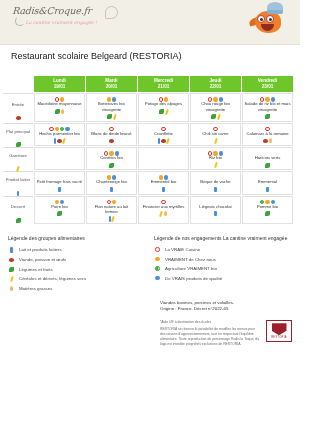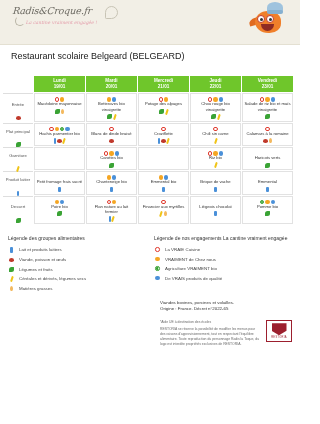--- a/index.html
+++ b/index.html
@@ -319,21 +319,21 @@
       <div class="eye l">
           <div class="pupil"></div>
         </div>
       <div class="eye r">
           <div class="pupil"></div>
         </div>
     </div>
   </div>
 
   <div class="title-bar">
-    <span class="title-text">Restaurant scolaire Belgeard (BELGEARD)</span>
+    <span class="title-text">Restaurant scolaire Belgeard (RESTORIA)</span>
   </div>
 
   <div class="table-zone">
     <table class="menu">
       <thead>
         <tr>
           <th class="corner"></th>
           <th class="day">
             <div>Lundi</div>
             <div>19/01</div>

